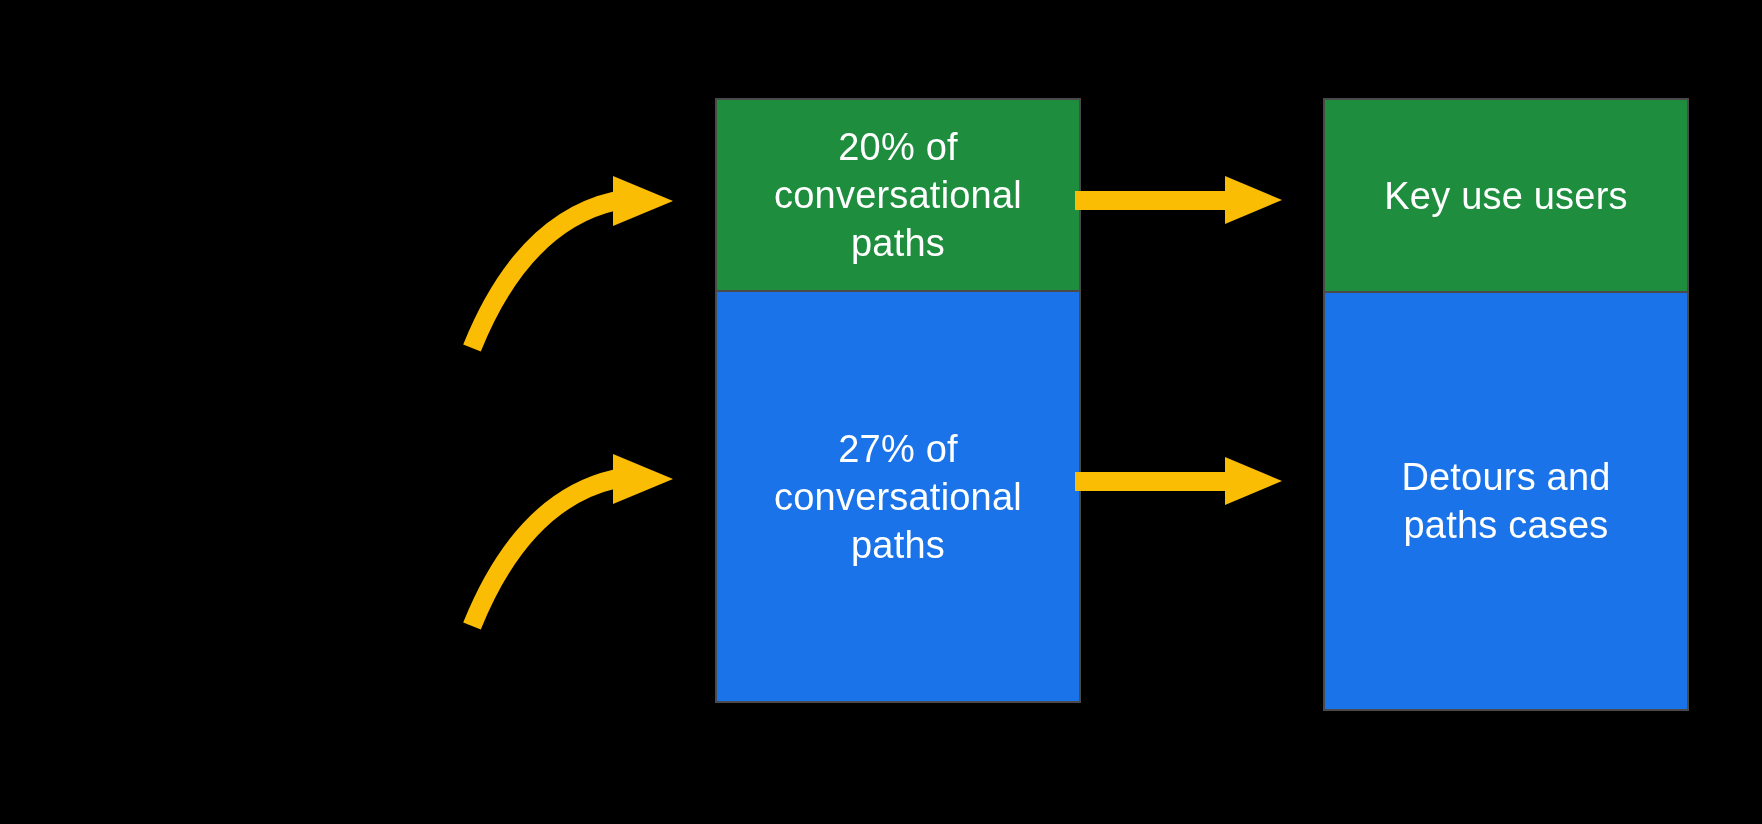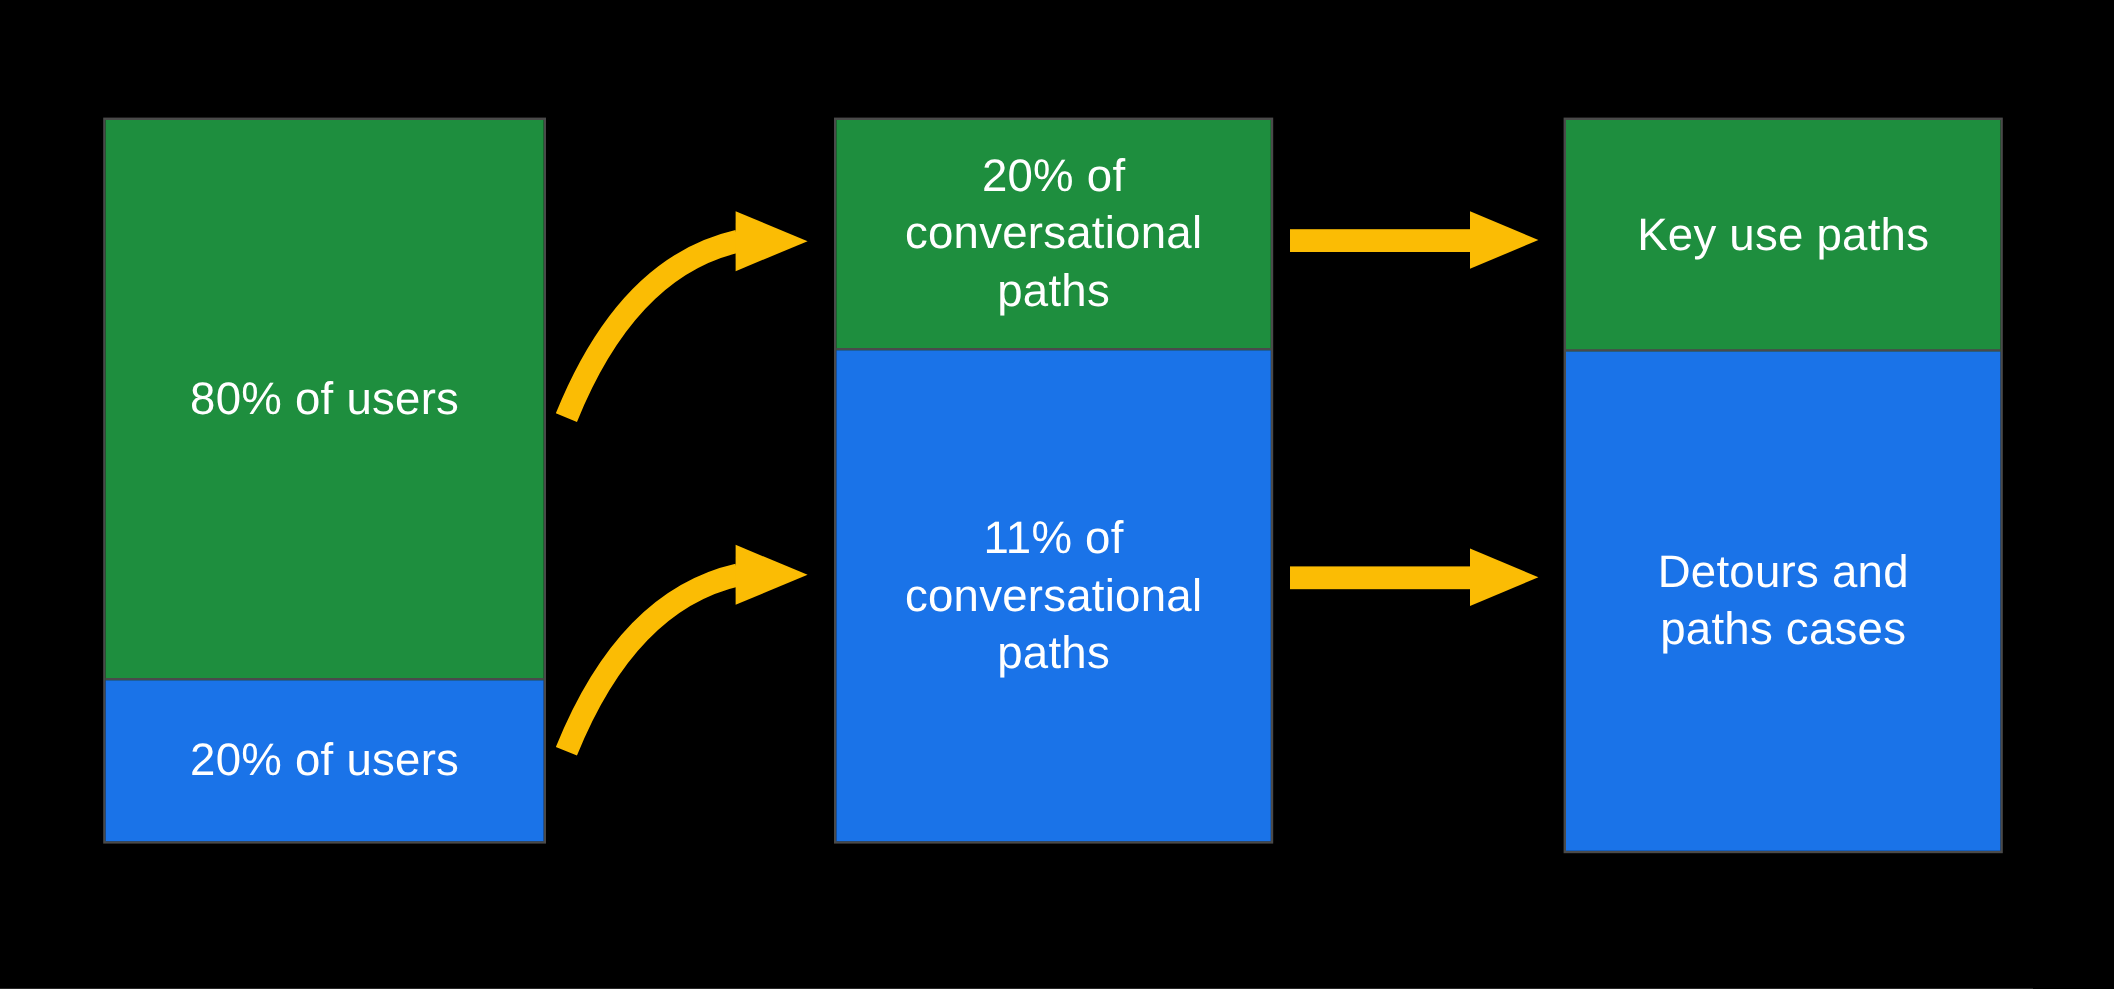--- a/index.html
+++ b/index.html
@@ -12,20 +12,21 @@
     position: relative;
     width: 1762px; height: 824px;
     background: var(--bg, #000);
   }
   .col {
     position: absolute;
     display: flex;
     flex-direction: column;
     border: 2px solid var(--border, #4a4a4a);
     box-sizing: border-box;
+    margin-left: 20px;
   }
   .col-users    { left: 86px;   top: 98px; width: 369px; height: 605px; }
   .col-paths    { left: 695px;  top: 98px; width: 366px; height: 605px; }
   .col-outcomes { left: 1303px; top: 98px; width: 366px; height: 613px; }
   .seg {
     display: flex;
     align-items: center;
     justify-content: center;
     text-align: center;
     box-sizing: border-box;
@@ -49,45 +50,37 @@
   .arrow-curved-top    { left: 463px;  top: 170px; }
   .arrow-curved-bottom { left: 463px;  top: 448px; }
   .arrow-straight-top    { left: 1075px; top: 174px; }
   .arrow-straight-bottom { left: 1075px; top: 455px; }
 </style>
 </head>
 <body>
 
 <div class="canvas">
 
-  <div class="col col-users">
-    <div class="seg seg-green">
-      <span class="seg-label">80% of users</span>
-    </div>
-    <div class="seg seg-blue">
-      <span class="seg-label">20% of users</span>
-    </div>
-  </div>
 
   <div class="col col-paths">
     <div class="seg seg-green">
       <span class="seg-label">20% of
 conversational
 paths</span>
     </div>
     <div class="seg seg-blue">
-      <span class="seg-label">11% of
+      <span class="seg-label">27% of
 conversational
 paths</span>
     </div>
   </div>
 
   <div class="col col-outcomes">
     <div class="seg seg-green">
-      <span class="seg-label">Key use paths</span>
+      <span class="seg-label">Key use users</span>
     </div>
     <div class="seg seg-blue">
       <span class="seg-label">Detours and
 paths cases</span>
     </div>
   </div>
 
   <svg class="arrow-svg arrow-curved-top" width="215" height="185" viewBox="0 0 215 185" aria-hidden="true">
     <path d="M 9 178 Q 60 52 152 31" fill="none" stroke="var(--arrow, #FBBC04)" stroke-width="19"></path>
     <polygon points="150,6 150,56 210,31" fill="var(--arrow, #FBBC04)"></polygon>

